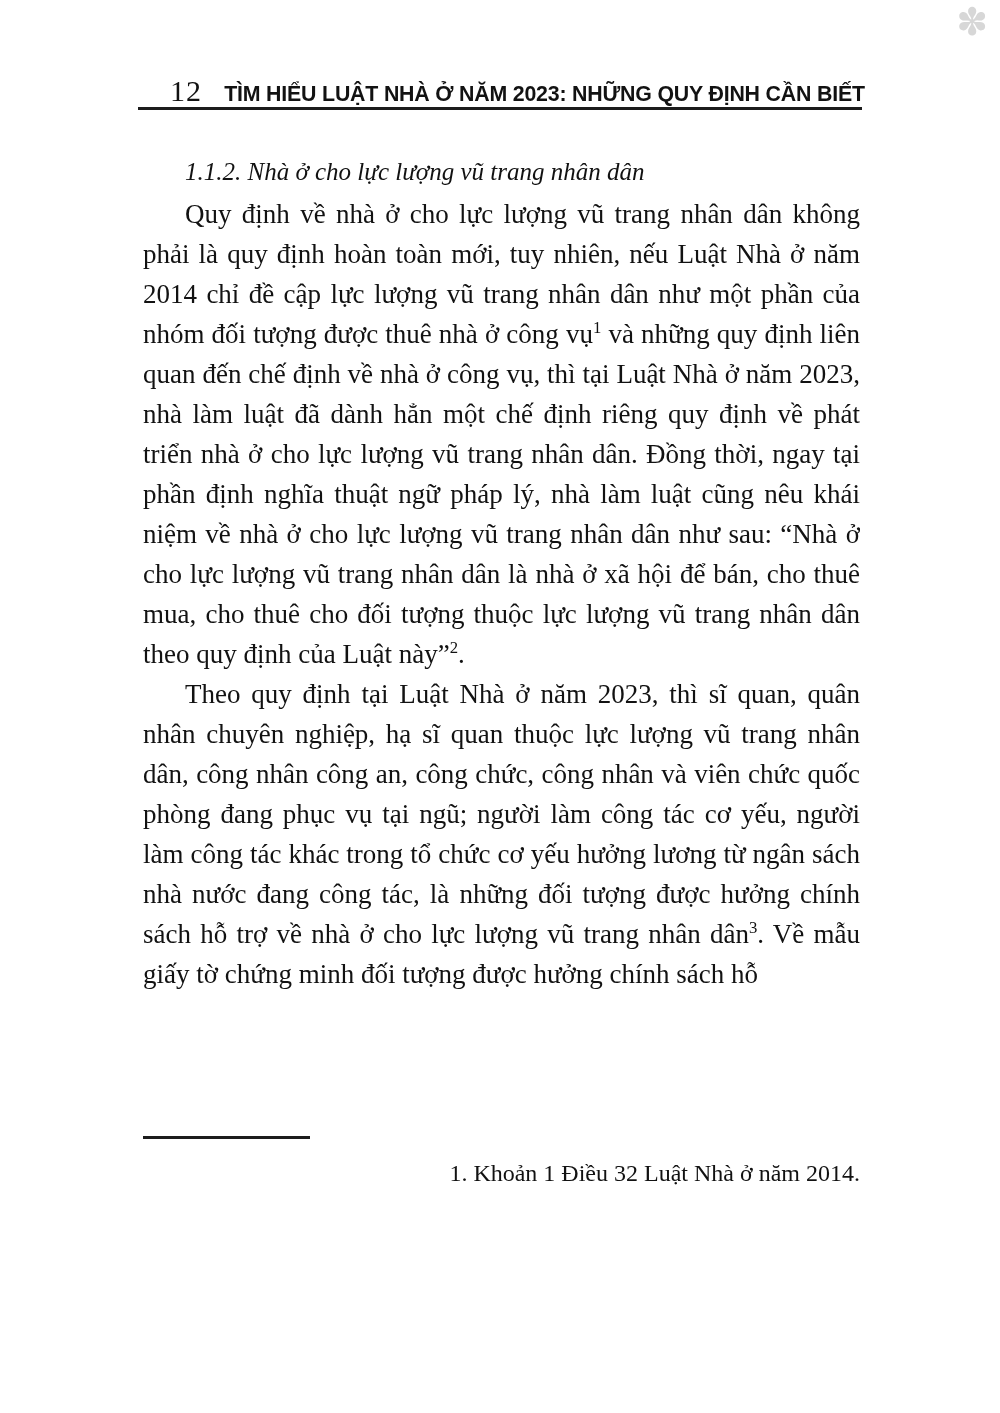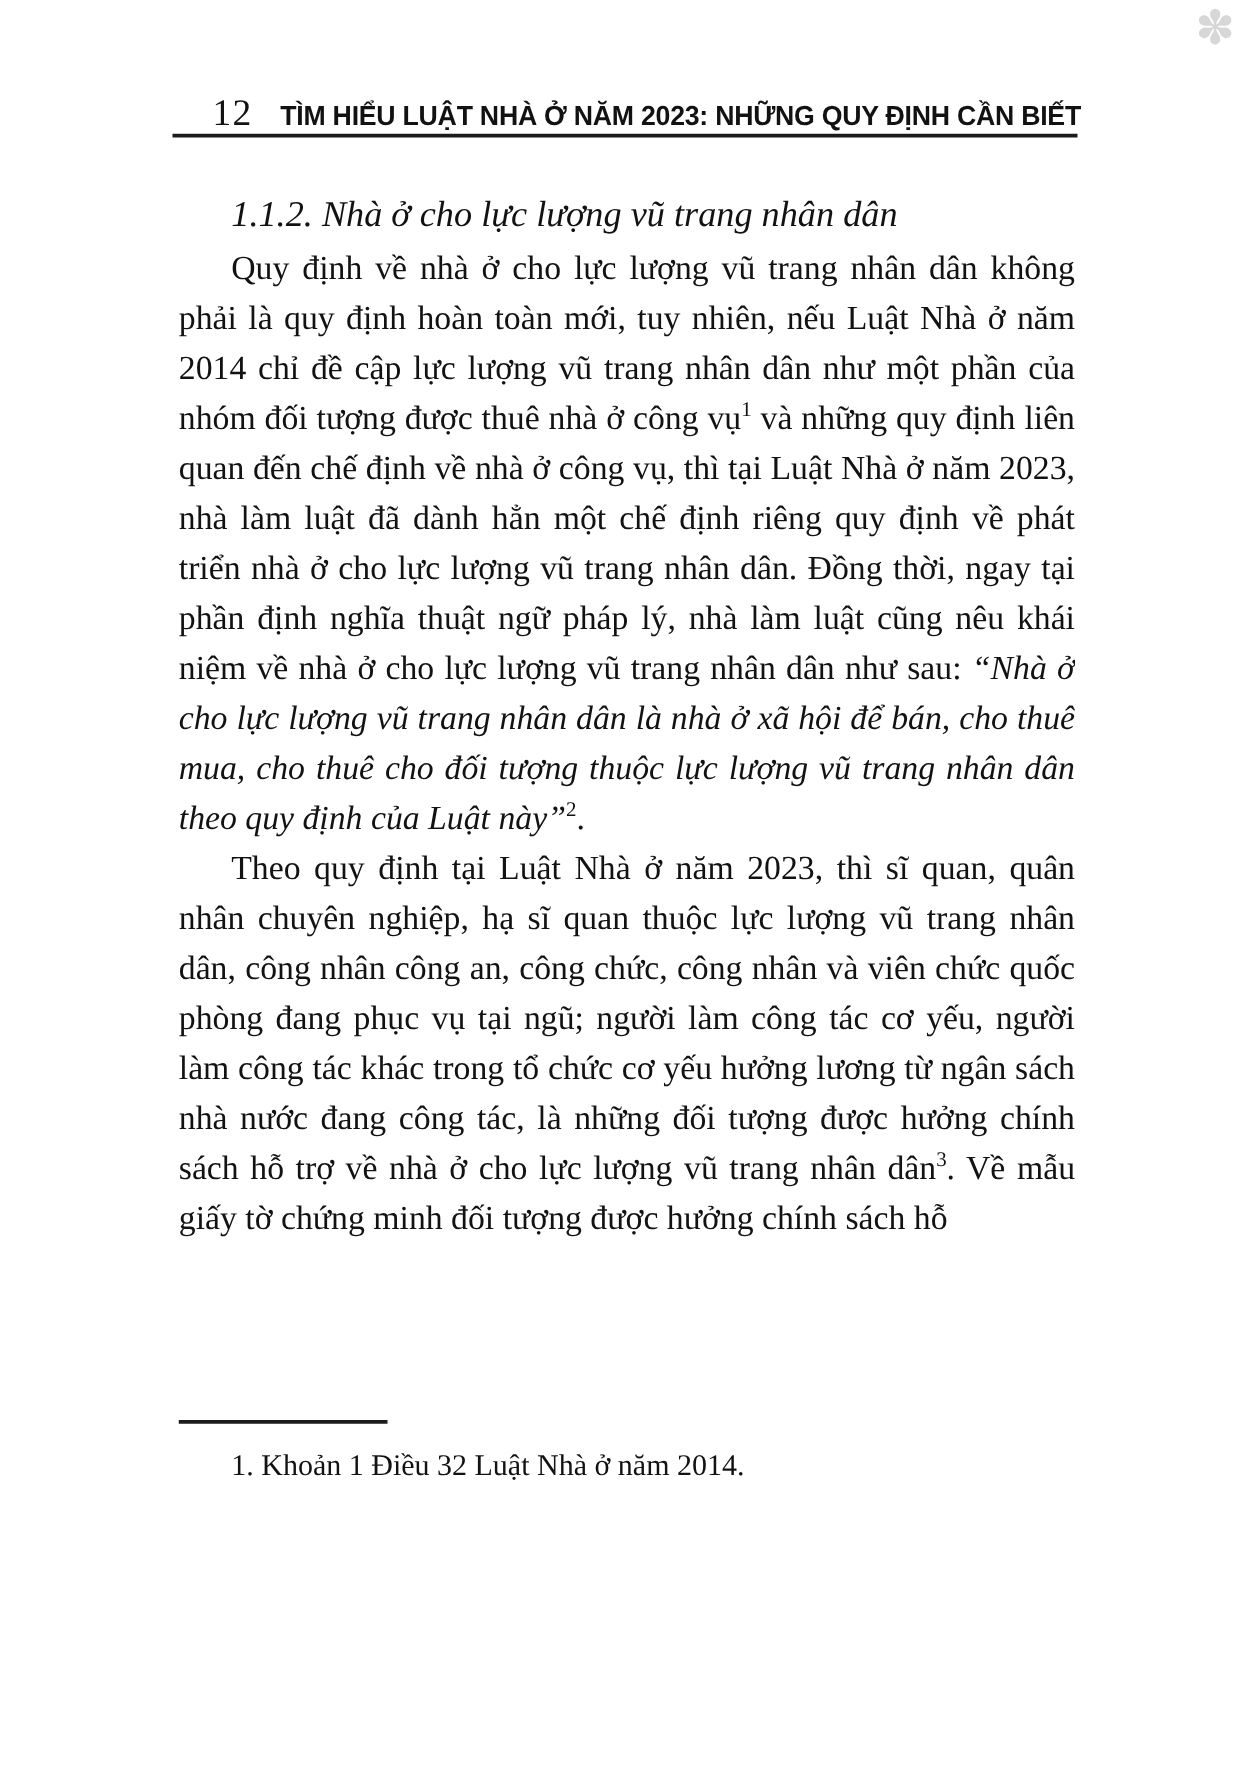--- a/index.html
+++ b/index.html
@@ -62,55 +62,55 @@
   .content {
     position: absolute;
     top: 150px;
     left: 143px;
     width: 717px;
     max-height: 982px;
     overflow: hidden;
   }
   .section-heading {
     margin: 0;
-    font-size: 29px;
+    font-size: 25px;
     font-weight: 400;
     font-style: italic;
     line-height: 44px;
     text-indent: 42px;
     white-space: nowrap;
   }
   .para {
     margin: 0;
     font-size: 27px;
     line-height: 40px;
     text-align: justify;
     text-indent: 42px;
   }
   .para .it {
-    font-style: italic;
   }
   .para sup {
     font-size: 0.62em;
     line-height: 0;
     vertical-align: super;
   }
   .footnotes {
     position: absolute;
     top: 1136px;
     left: 143px;
     width: 717px;
   }
   .fn-rule {
     width: 167px;
     height: 2.5px;
     background: #1c1c1c;
   }
   .fn-list {
     margin-top: 17px;
+    text-align: right;
   }
   .footnote {
     font-size: 24px;
     line-height: 35px;
     padding-left: 42px;
     white-space: nowrap;
   }
 </style>
 </head>
 <body>

